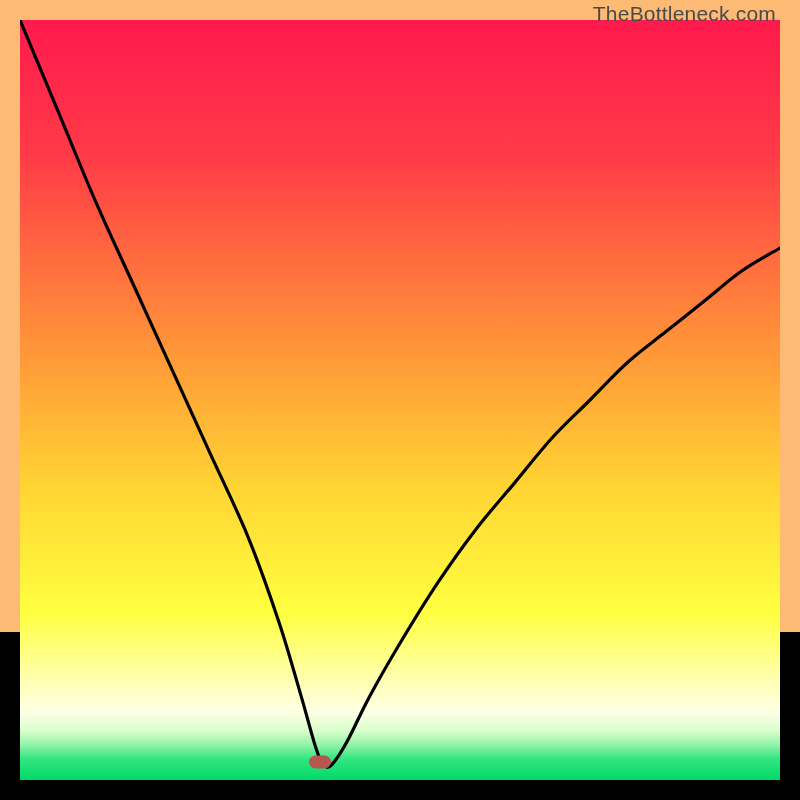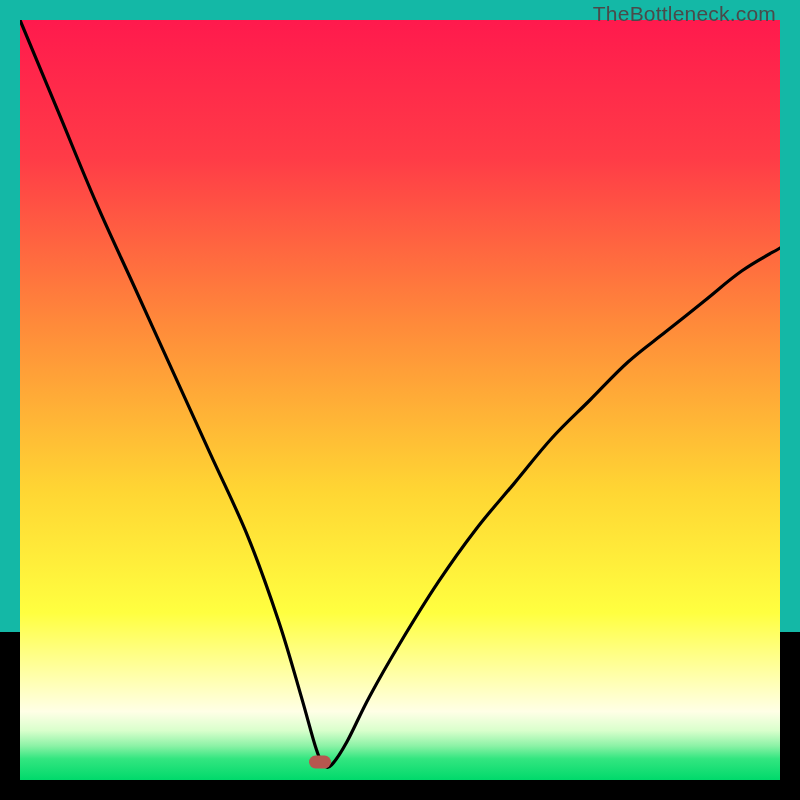--- a/index.html
+++ b/index.html
@@ -10,21 +10,21 @@
     background: #000;
     overflow: hidden;
     font-family: Arial, Helvetica, sans-serif;
   }
   .frame {
     position: absolute;
     left: 0;
     top: 0;
     width: 800px;
     height: 632px;
-    background: #14b8a6;
+    background: #fdba74;
   }
   .plot {
     position: absolute;
     left: 20px;
     top: 20px;
     width: 760px;
     height: 760px;
     overflow: hidden;
   }
   .gradient {

